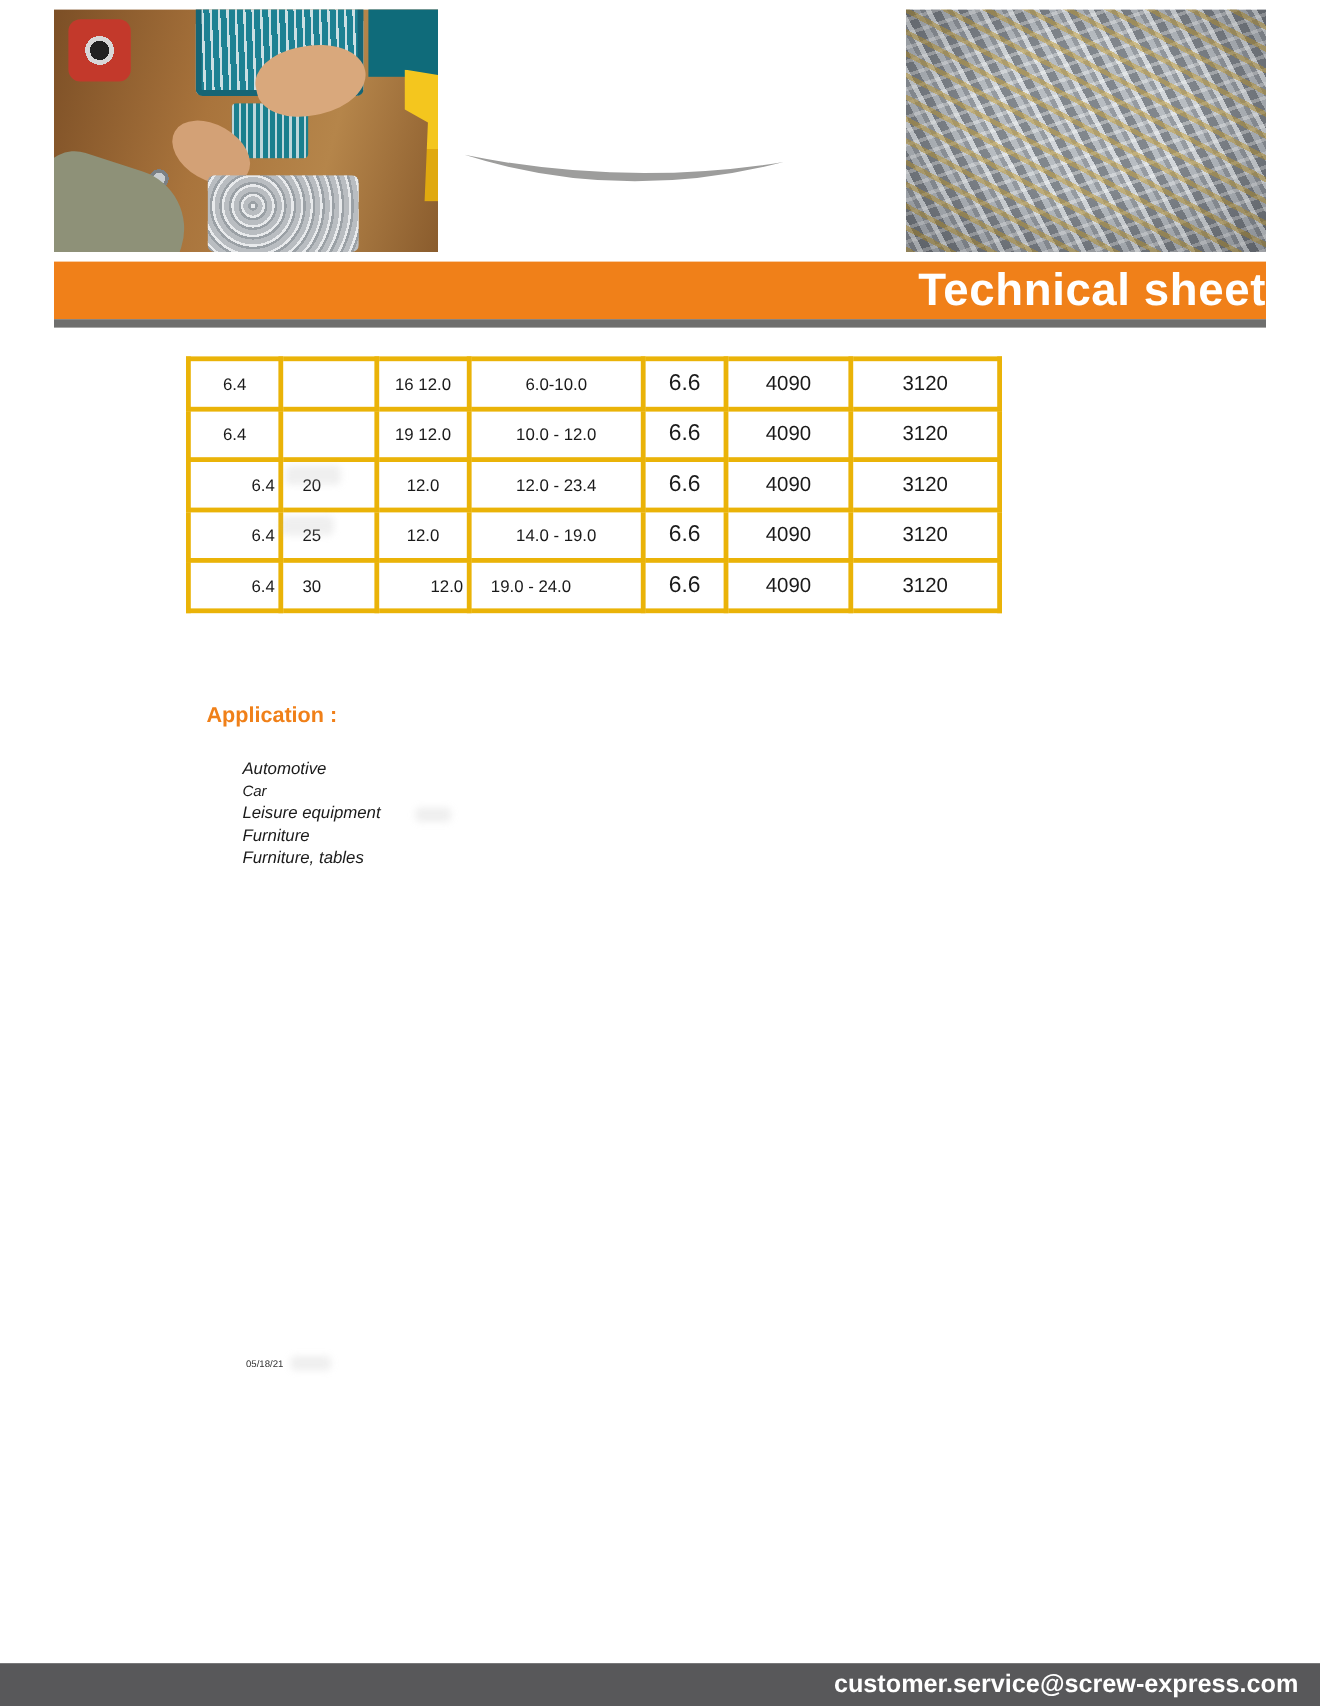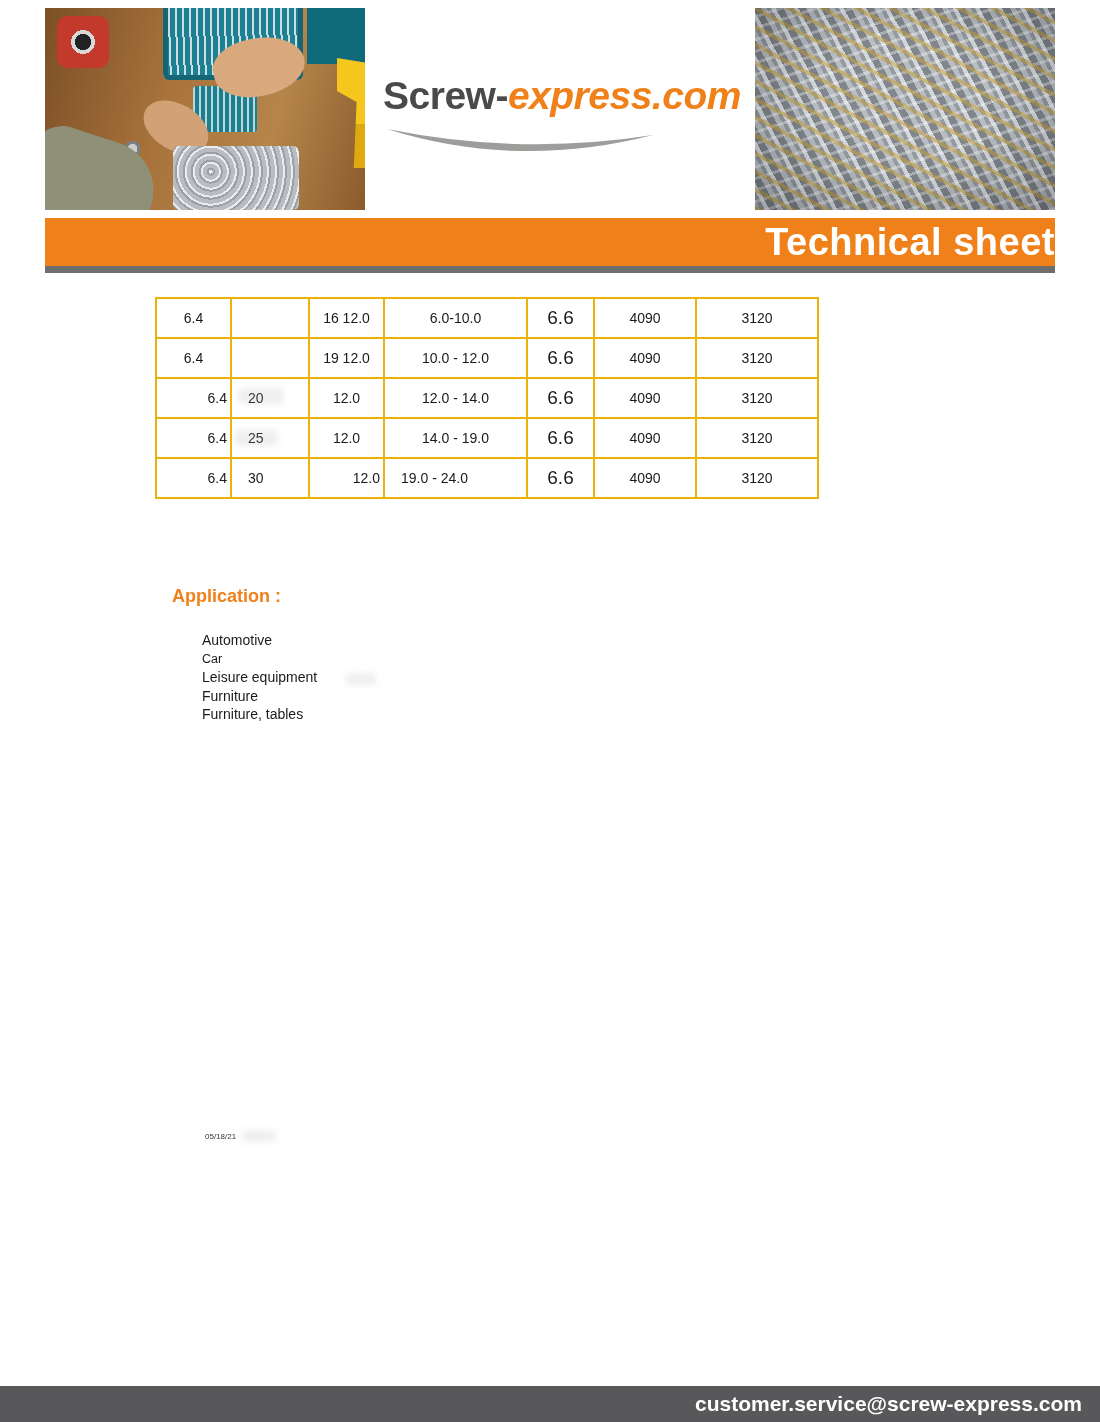--- a/index.html
+++ b/index.html
@@ -57,32 +57,32 @@
   .logo-orange{color:#f08019;font-style:italic;}
   .swoosh{position:absolute;left:2px;top:52px;}
 
   
   .banner{position:absolute;left:45px;top:218px;width:1010px;height:48px;background:#f08019;
     color:#ffffff;font-size:38px;font-weight:800;text-align:right;line-height:48px;letter-spacing:0.5px;}
   .banner-strip{position:absolute;left:45px;top:266px;width:1010px;height:7px;background:#6e6e6d;}
 
   
   .spec-table{position:absolute;left:155px;top:297px;border-collapse:collapse;table-layout:fixed;}
-  .spec-table td{border:2px solid #eab308;height:38px;text-align:center;font-size:14px;color:#1a1a1a;
+  .spec-table td{border:4px solid #eab308;height:38px;text-align:center;font-size:14px;color:#1a1a1a;
     padding:0;overflow:hidden;white-space:nowrap;}
   .spec-table td.c1{width:70px;} .spec-table td.c2{width:60px;} .spec-table td.c3{width:70px;border-radius:18px;}
   .spec-table td.c4{width:125px;} .spec-table td.c5{width:65px;font-size:19px;}
   .spec-table td.c6{width:100px;} .spec-table td.c7{width:120px;}
-  .spec-table td.big{font-size:14px;margin-top:40px;}
+  .spec-table td.big{font-size:17px;margin-top:40px;}
   .spec-table td.ar{text-align:right;padding-right:3px;}
   .spec-table td.al{text-align:left;padding-left:16px;}
 
   
   .app-heading{position:absolute;left:172px;top:586px;color:#f08019;font-size:18px;font-weight:bold;}
-  .app-list{position:absolute;left:202px;top:631px;font-size:14px;color:#1a1a1a;line-height:18.6px;}
+  .app-list{position:absolute;left:202px;top:631px;font-size:14px;color:#1a1a1a;line-height:18.6px;font-style:italic;}
   .app-list .li-small{font-size:12.5px;}
 
   
   .rev-date{position:absolute;left:205px;top:1132px;font-size:8px;color:#333333;}
   .smudge{position:absolute;background:rgba(175,175,175,0.20);filter:blur(3px);border-radius:4px;}
   .smudge-1{left:238px;top:388px;width:46px;height:16px;}
   .smudge-2{left:234px;top:430px;width:44px;height:16px;}
   .smudge-3{left:346px;top:673px;width:30px;height:12px;}
   .smudge-4{left:242px;top:1130px;width:34px;height:12px;}
 
@@ -101,21 +101,20 @@
   <div class="pl-tray3"></div>
   <div class="pl-washers"></div>
   <div class="pl-arm"></div>
   <div class="pl-hand"></div>
   <div class="pl-hand2"></div>
   <div class="pl-bin"></div>
   <div class="pl-drill"></div>
 </div>
 
 <div class="logo">
-  <div class="logo-text"><span class="logo-dark">Screw-</span><span class="logo-orange">express.com</span></div>
   <svg class="swoosh" width="272" height="38" viewBox="0 0 272 38">
     <path d="M2 3 Q132 44 268 9 Q135 30 2 3 Z" fill="#9d9d9c"></path>
   </svg>
 </div>
 
 <div class="photo photo-right">
   <div class="pr-vignette"></div>
 </div>
 
 <div class="banner">
@@ -140,21 +139,21 @@
       <td class="c3">19 12.0</td>
       <td class="c4">10.0 - 12.0</td>
       <td class="c5">6.6</td>
       <td class="c6 big">4090</td>
       <td class="c7 big">3120</td>
     </tr>
     <tr>
       <td class="c1 ar">6.4</td>
       <td class="c2 al">20</td>
       <td class="c3">12.0</td>
-      <td class="c4">12.0 - 14.0</td>
+      <td class="c4">12.0 - 23.4</td>
       <td class="c5">6.6</td>
       <td class="c6 big">4090</td>
       <td class="c7 big">3120</td>
     </tr>
     <tr>
       <td class="c1 ar">6.4</td>
       <td class="c2 al">25</td>
       <td class="c3">12.0</td>
       <td class="c4">14.0 - 19.0</td>
       <td class="c5">6.6</td>

